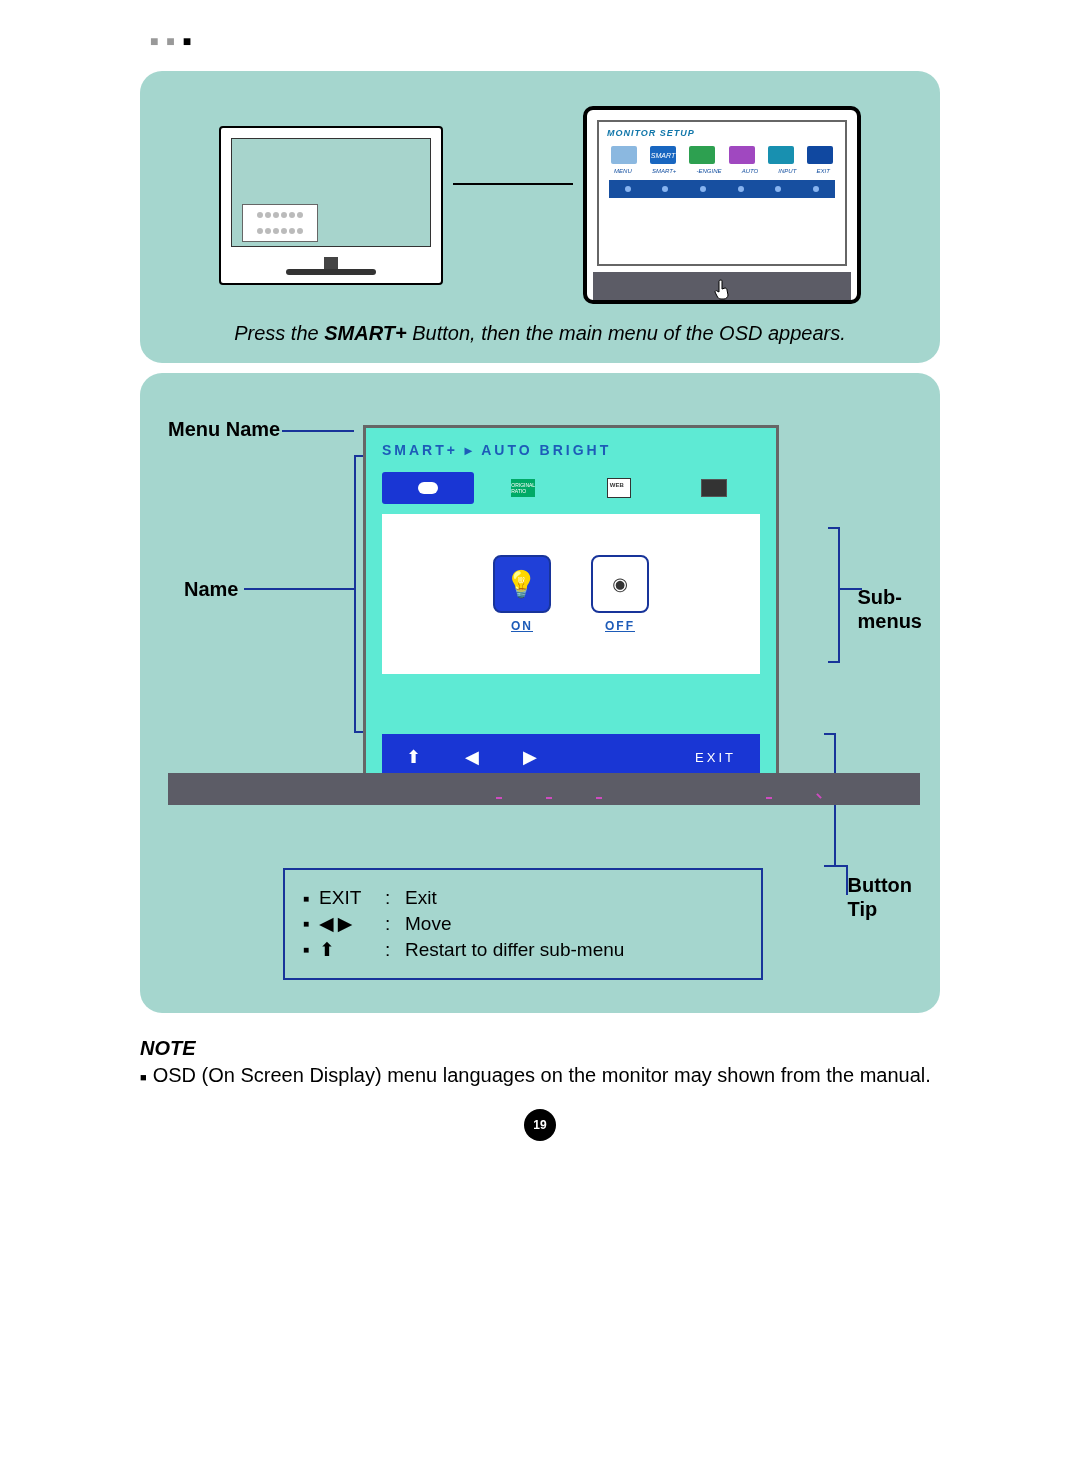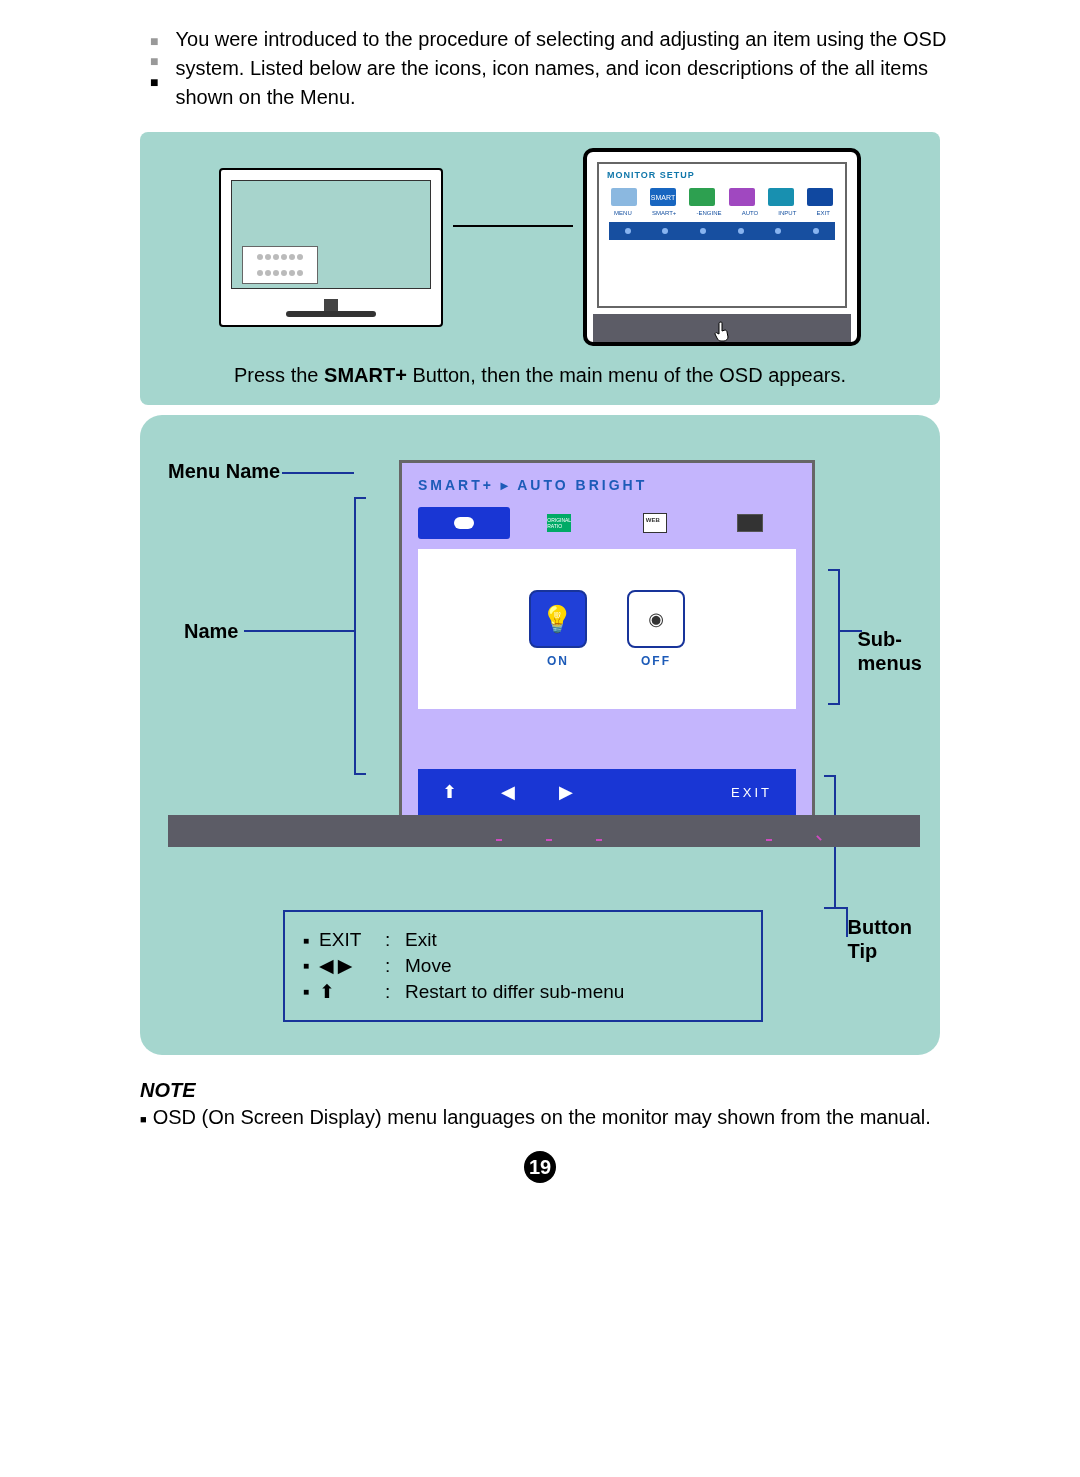--- a/index.html
+++ b/index.html
@@ -1,21 +1,21 @@
 <!DOCTYPE html>
 <html><head>
 <meta charset="utf-8">
 <style>
 body { margin:0; padding:0; background:#fff; font-family:Arial,Helvetica,sans-serif; -webkit-font-smoothing:antialiased; }
 .page { width:1080px; margin:0 auto; box-sizing:border-box; }
 .title-bar { background:#000; color:#fff; font-size:28px; padding:24px 30px 22px 30px; border-bottom:2px solid #fff; margin:50px 50px 0 50px; }
 .intro { display:flex; align-items:flex-start; padding:25px 130px 15px 150px; font-size:20px; line-height:1.45; }
 .intro-bullets { color:#999; margin-right:6px; font-size:14px; letter-spacing:2px; padding-top:6px; }
 .intro-bullets .dark { color:#000; }
-.teal-panel { margin:5px 140px 10px 140px; border-radius:8px; background:#a5d6ce; padding:16px 25px 18px 25px; }
+.teal-panel { margin:5px 140px 10px 140px; border-radius:22px; background:#a5d6ce; padding:35px 25px 18px 25px;font-style:italic; }
 .diagram-row { display:flex; align-items:center; justify-content:center; gap:10px; }
 .small-monitor { background:#fff; border:2px solid #000; border-radius:4px; width:220px; height:155px; position:relative; }
 .sm-screen { position:absolute; top:10px; left:10px; right:10px; bottom:36px; background:#a7d4cc; border:1px solid #333; display:flex; align-items:flex-end; justify-content:flex-start; }
 .sm-osd-mini { width:70px; height:32px; background:#fff; border:1px solid #666; margin:0 0 4px 10px; display:flex; flex-direction:column; justify-content:space-around; align-items:center; padding:2px; }
 .sm-osd-mini .mini-row { display:flex; gap:2px; }
 .sm-osd-mini .mini-row span { width:6px; height:6px; background:#bbb; border-radius:50%; }
 .sm-base { position:absolute; bottom:8px; left:0; right:0; height:18px; display:flex; flex-direction:column; align-items:center; }
 .sm-neck { width:14px; height:14px; background:#444; }
 .sm-foot { width:90px; height:6px; background:#333; border-radius:3px; }
 .diag-line { width:120px; height:2px; border-top:2px solid #000; margin-top:-40px; }
@@ -42,63 +42,62 @@
 .lbl-btn { right:8px; top:460px; line-height:1.2; }
 .leader { position:absolute; border-top:2px solid #18349a; }
 .leader-menu { top:17px; left:114px; width:72px; }
 .leader-icons { top:175px; left:76px; width:110px; border-top:none; border-bottom:2px solid #18349a; }
 .brkt-icons { position:absolute; top:42px; left:186px; width:10px; height:274px; border:2px solid #18349a; border-right:none; }
 .brkt-sub { position:absolute; top:114px; right:80px; width:10px; height:132px; border:2px solid #18349a; border-left:none; }
 .leader-sub { position:absolute; top:175px; right:58px; width:24px; border-top:2px solid #18349a; }
 .brkt-btn { position:absolute; top:320px; right:84px; width:10px; height:130px; border:2px solid #18349a; border-left:none; }
 .leader-btn { position:absolute; top:452px; right:72px; width:14px; border-top:2px solid #18349a; }
 .leader-btnv { position:absolute; top:452px; right:72px; width:2px; height:30px; background:#18349a; }
-.osd-screen { position:absolute; left:195px; top:5px; width:410px; background:#c4b5fd; border:3px solid #666;margin-left:36px; }
+.osd-screen { position:absolute; left:195px; top:12px; width:410px; background:#5eead4; border:3px solid #666; }
 .osd-header { color:#1d5bb8; font-size:14px; font-weight:bold; letter-spacing:3px; padding:14px 16px; }
 .osd-tabs { display:flex; gap:4px; padding:0 16px 10px 16px; }
 .tab { flex:1; height:32px; display:flex; align-items:center; justify-content:center; border-radius:3px; }
 .tab.active { background:#1936d4; }
 .glyph-cloud { background:#fff;border-radius:8px;width:20px;height:12px;position:relative; }
 .glyph-ratio { background:linear-gradient(#0a6,#0a6);width:24px;height:18px;display:flex;align-items:center;justify-content:center;color:#fff;font-size:5px; }
 .glyph-web { width:22px;height:18px;background:#fff;border:1px solid #333;position:relative;}
 .glyph-web::before{content:"WEB";position:absolute;top:3px;left:2px;font-size:6px;color:#333;font-weight:bold;}
 .glyph-cine { width:24px;height:16px;background:#333;border:1px solid #555; }
 .osd-body { background:#fff; margin:0 16px; height:160px; display:flex; justify-content:center; align-items:center; gap:40px; }
 .sub-btn { display:flex; flex-direction:column; align-items:center; gap:6px; }
 .sub-btn .box { width:54px; height:54px; border:2px solid #18349a; border-radius:8px; display:flex; align-items:center; justify-content:center; }
 .sub-btn.on .box { background:#2040d8; }
 .bulb-on { color:#fff; font-size:26px; }
 .bulb-off { color:#333; font-size:18px; }
-.sub-btn .cap { font-size:12px; color:#1d5bb8; font-weight:bold; letter-spacing:2px; }
+.sub-btn .cap { font-size:12px; color:#1d5bb8; font-weight:bold; letter-spacing:2px;text-decoration:underline; }
 .osd-nav { background:#1936d4; color:#fff; display:flex; align-items:center; height:46px; margin:60px 16px 14px 16px; padding:0 24px; gap:44px; font-size:18px; }
 .osd-nav .exit { margin-left:auto; font-size:13px; letter-spacing:3px; }
 .bezel-bar { position:absolute; top:360px; left:0; right:0; height:32px; background:#5c5c66; }
 .bezel-bar .marks { display:flex; gap:44px; justify-content:center; margin-left:230px; padding-top:24px; }
 .bezel-bar .marks span { width:6px; height:2px; background:#cf4bc0; }
 .bezel-bar .diamond { width:8px;height:8px;background:#cf4bc0;transform:rotate(45deg);margin-top:-2px; }
 .legend-box { position:absolute; top:455px; left:115px; width:440px; border:2px solid #18349a; padding:14px 18px; font-size:19px; background:transparent; }
 .legend-row { display:flex; align-items:center; gap:10px; margin:3px 0; }
 .legend-row .bul { font-size:10px; color:#000; }
 .legend-row .key { width:56px; display:flex; align-items:center; gap:4px; }
 .legend-row .colon { width:10px; }
 .note-block { padding:12px 140px 10px 140px; }
 .note-title { font-weight:bold; font-style:italic; font-size:20px; margin-bottom:4px; }
 .note-text { display:flex; gap:6px; font-size:20px; }
 .note-text .bul { font-size:11px; padding-top:7px; }
 .page-foot { text-align:center; margin:12px 0 50px 0; }
-.page-num { display:inline-flex; width:32px; height:32px; border-radius:50%; background:#000; color:#fff; align-items:center; justify-content:center; font-weight:bold; font-size:20px; }
+.page-num { display:inline-flex; width:32px; height:32px; border-radius:50%; background:#000; color:#fff; align-items:center; justify-content:center; font-weight:bold; font-size:12px; }
 </style>
 </head>
 <body>
 
 <div class="page">
 
   <div class="intro">
     <span class="intro-bullets">■ ■ <span class="dark">■</span></span>
-    <span>You were introduced to the procedure of selecting and adjusting an item using the OSD system. Listed below are the icons, icon names, and icon descriptions of the all items shown on the Menu.</span>
   </div>
 
   <div class="teal-panel">
     <div class="diagram-row">
       <div class="small-monitor">
         <div class="sm-screen">
           <div class="sm-osd-mini">
             <div class="mini-row">
                 <span></span>
                 <span></span>

